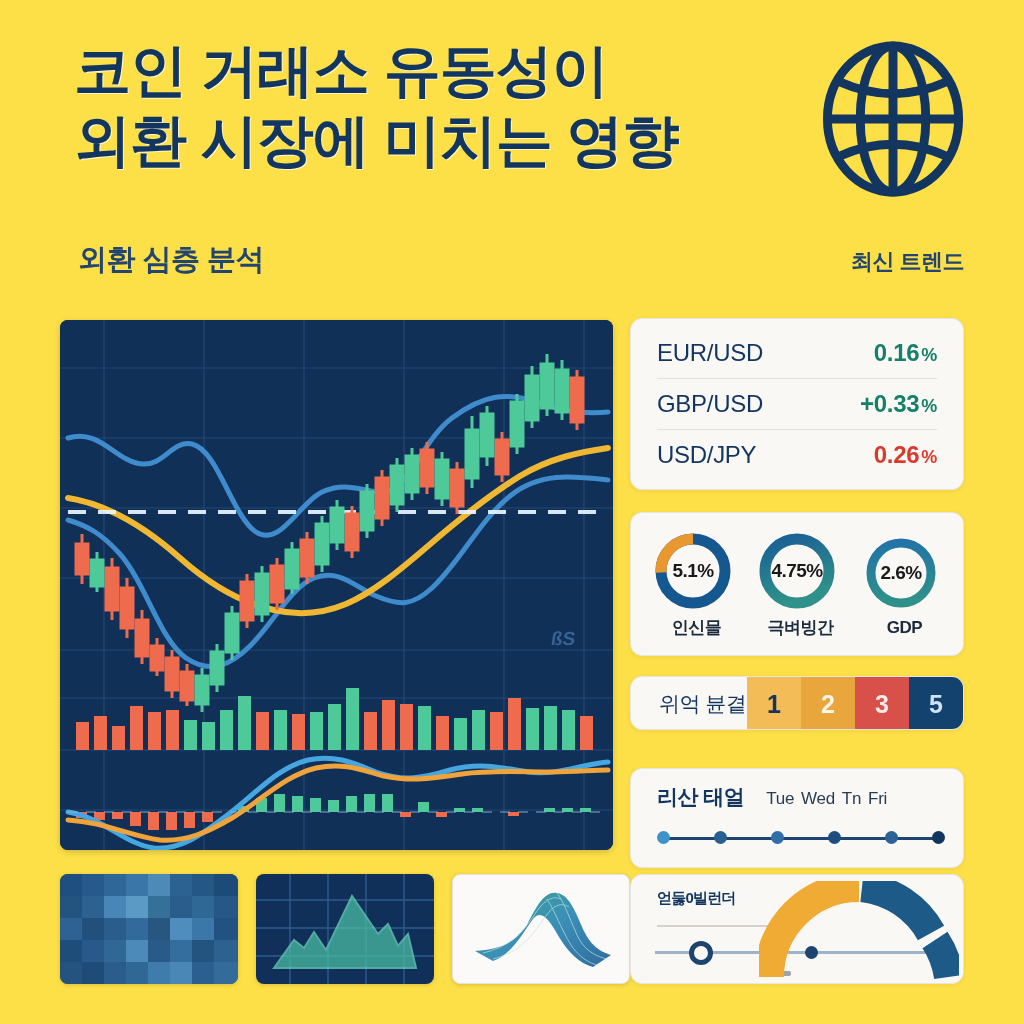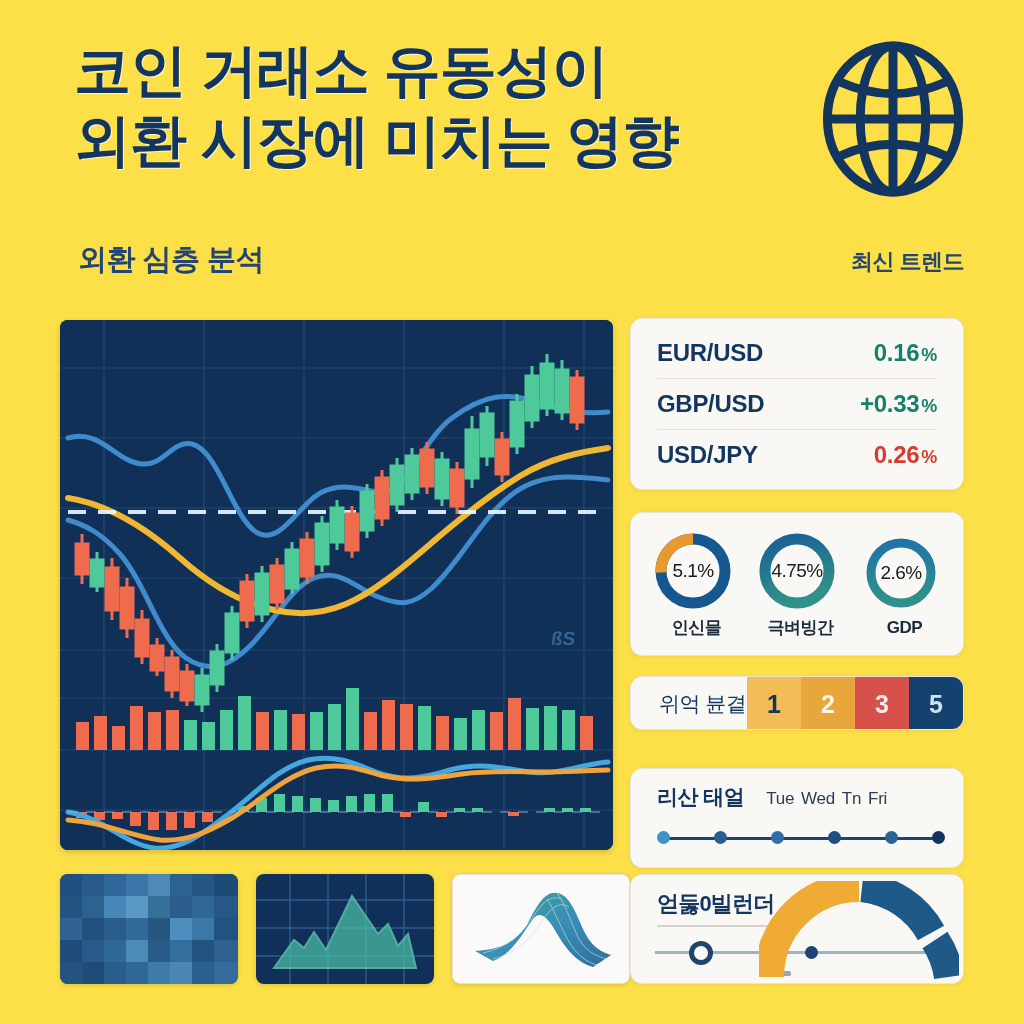--- a/index.html
+++ b/index.html
@@ -57,33 +57,33 @@
   }
   #card-fx    { top: 318px; height: 172px; padding: 8px 26px; }
   #card-donut { top: 512px; height: 144px; }
   #card-chips { top: 676px; height: 54px; overflow: hidden; padding: 0; }
   #card-days  { top: 768px; height: 100px; }
   #card-gauge { top: 874px; height: 110px; overflow: hidden; }
 
   
   .fx-row { display: flex; justify-content: space-between; align-items: center; height: 51px; }
   .fx-row + .fx-row { border-top: 1px solid #e6e2da; }
-  .fx-pair { font-size: 24px; font-weight: bold; color: #12365f; letter-spacing: -.3px; }
+  .fx-pair { font-size: 24px; font-weight: normal; color: #12365f; letter-spacing: -.3px; }
   .fx-val  { font-size: 24px; font-weight: bold; letter-spacing: -.3px; }
   .fx-val .pct { font-size: 18px; margin-left: 2px; }
   .up   { color: #16806a; }
   .down { color: #d83a2e; }
 
   
   .donut-row { display: flex; justify-content: space-around; align-items: center; height: 100%; padding: 0 10px; }
   .donut-item { display: flex; flex-direction: column; align-items: center; }
   .donut-wrap { position: relative; width: 84px; height: 84px; }
   .donut-label-val {
     position: absolute; inset: 0; display: flex; align-items: center; justify-content: center;
-    font-size: 19px; font-weight: normal; color: #1a1a1a; letter-spacing: -.6px;
+    font-size: 19px; font-weight: bold; color: #1a1a1a; letter-spacing: -.6px;
   }
   .donut-cap { margin-top: 3px; font-size: 17px; font-weight: bold; color: #1b2a3c; letter-spacing: -.5px; margin-left: 7px; }
 
   
   .chips-row { display: flex; align-items: stretch; height: 54px; }
   .chips-label {
     flex: 1; display: flex; align-items: center; padding-left: 28px;
     font-size: 21px; font-weight: normal; color: #12365f; letter-spacing: -.5px;
   }
   .chip {
@@ -97,21 +97,21 @@
   .days-label { font-size: 21px; font-weight: bold; color: #12365f; letter-spacing: -.5px; }
   .days-names { margin-left: 22px; display: flex; gap: 7px; }
   .day-name { font-size: 17px; color: #2a3d55; letter-spacing: -.3px; }
   .days-track { position: relative; margin-top: 20px; height: 14px; }
   .days-line { position: absolute; left: 4px; right: 4px; top: 6px; height: 3px; background: #1d456f; }
   .day-dot { position: absolute; top: 0; width: 13px; height: 13px; border-radius: 50%; }
 
   
   .gauge-label {
     position: absolute; left: 26px; top: 14px;
-    font-size: 22px; font-weight: bold; color: #12365f; letter-spacing: -.8px;
+    font-size: 15px; font-weight: bold; color: #12365f; letter-spacing: -.8px;
   }
   .gauge-divider { position: absolute; left: 26px; top: 50px; width: 124px; height: 2px; background: #d6d2c9; }
   .gauge-slider-track { position: absolute; left: 24px; top: 76px; width: 290px; height: 3px; background: #9fb3c8; }
   .gauge-knob {
     position: absolute; left: 58px; top: 66px; width: 24px; height: 24px;
     border: 5px solid #1d456f; border-radius: 50%; background: #faf8f4;
   }
   .gauge-needle-dot { position: absolute; left: 174px; top: 71px; width: 13px; height: 13px; border-radius: 50%; background: #1d456f; }
   .gauge-arc { position: absolute; left: 128px; top: 6px; }
   .gauge-foot { position: absolute; left: 138px; top: 96px; width: 22px; height: 5px; background: #9aa3ab; border-radius: 2px; }

